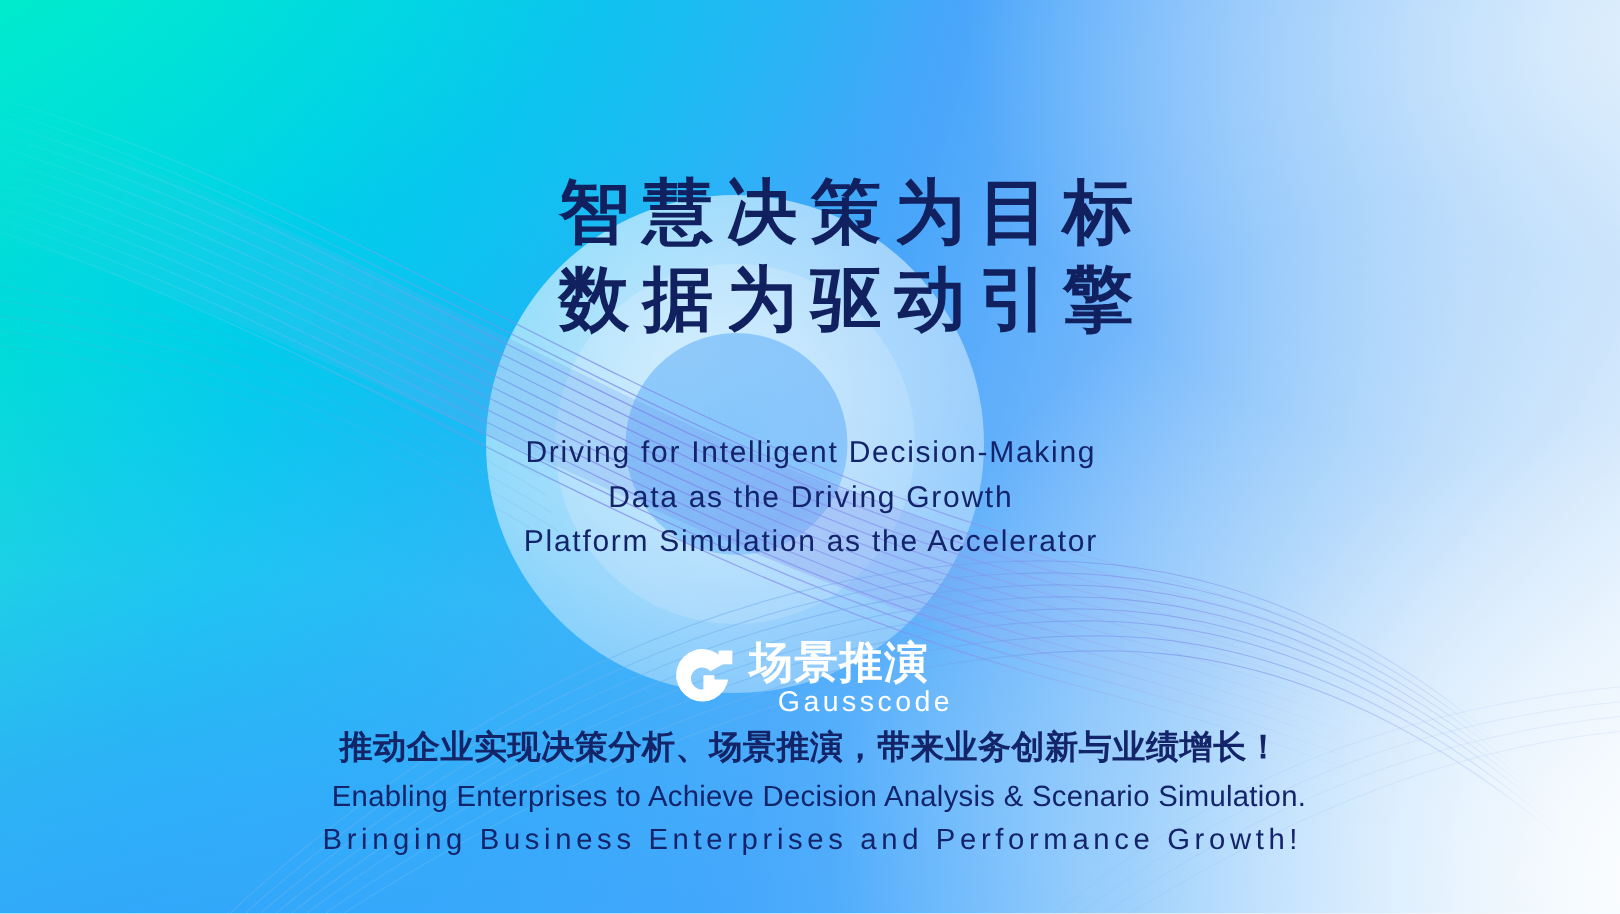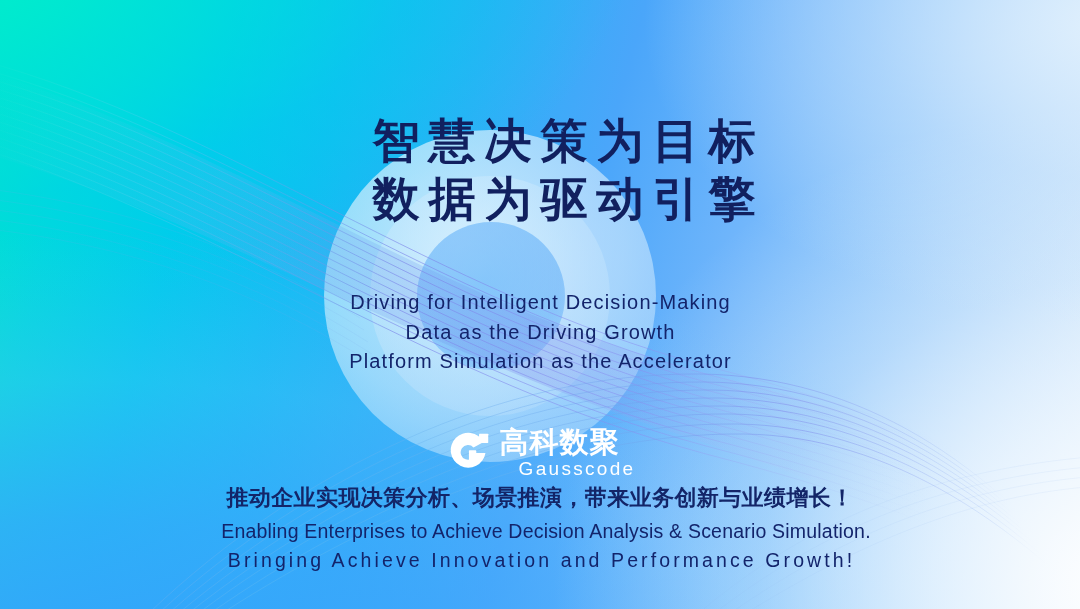--- a/index.html
+++ b/index.html
@@ -328,25 +328,25 @@
     <div class="logo">
       <svg class="logo-mark" viewBox="0 0 100 100">
 
         <path d="M 84 26 A 38 38 0 1 0 88 50 L 66 50 A 16 16 0 1 1 62 38 Z" fill="#ffffff"></path>
 
         <rect x="52" y="44" width="16" height="30" rx="1" fill="#ffffff"></rect>
 
         <rect x="74" y="8" width="20" height="20" rx="1" fill="#ffffff"></rect>
       </svg>
       <div class="logo-text">
-        <div class="logo-cn">高科数聚</div>
+        <div class="logo-cn">场景推演</div>
         <div class="logo-en">Gausscode</div>
       </div>
     </div>
 
     <div class="tagline">
       <div class="tag-cn">推动企业实现决策分析、场景推演，带来业务创新与业绩增长！</div>
       <div class="tag-en1">Enabling Enterprises to Achieve Decision Analysis &amp; Scenario Simulation.</div>
-      <div class="tag-en2">Bringing Achieve Innovation and Performance Growth!</div>
+      <div class="tag-en2">Bringing Business Enterprises and Performance Growth!</div>
     </div>
 
   </div>
 </div>
 
 </body></html>

